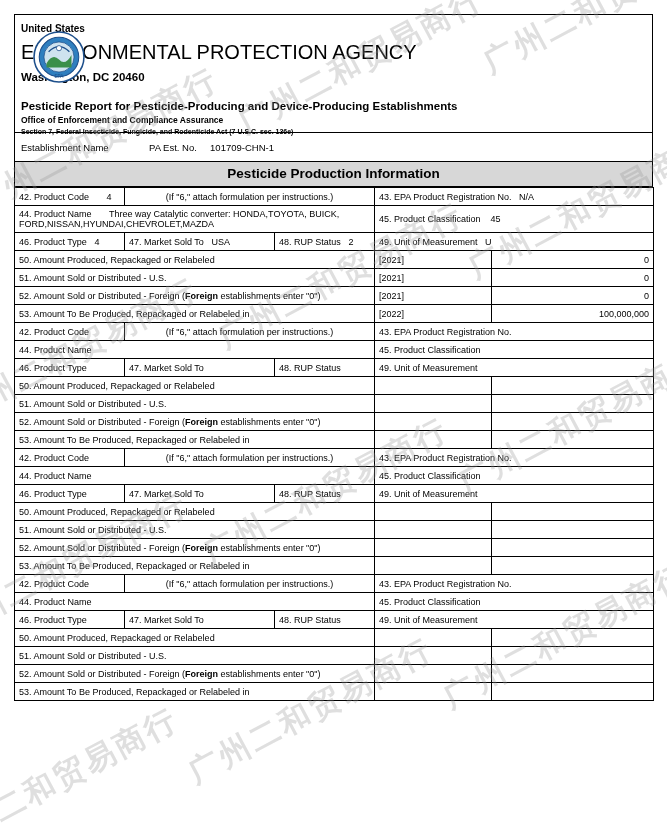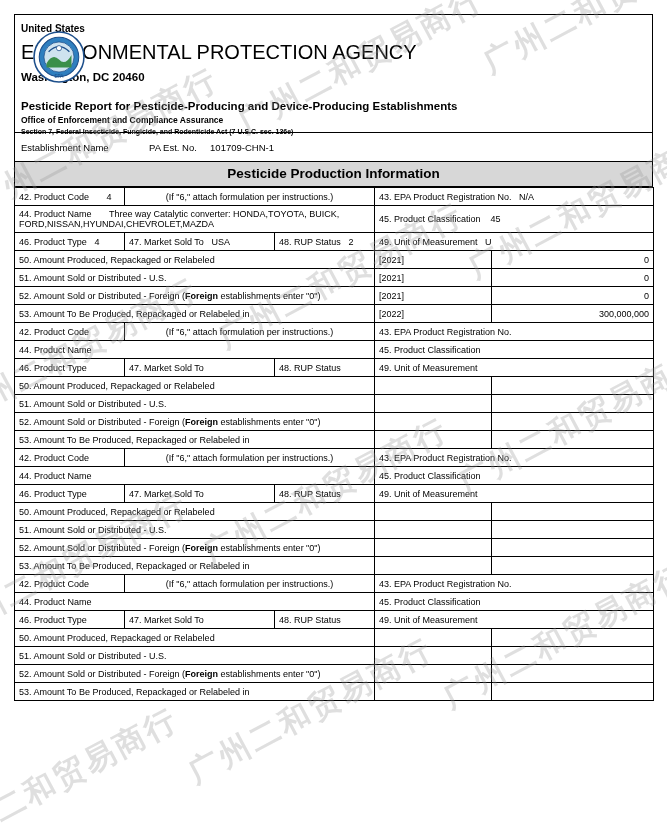--- a/index.html
+++ b/index.html
@@ -204,21 +204,21 @@
         <span>52. Amount Sold or Distributed - Foreign (</span><span class="b">Foreign</span><span> establishments enter "0")</span>
       </td>
       <td class="yr">[2021]</td>
       <td class="thickright amtval">0</td>
     </tr>
     <tr>
       <td colspan="3" class="thickleft thickbot">
         <span>53. Amount To Be Produced, Repackaged or Relabeled in</span>
       </td>
       <td class="yr thickbot">[2022]</td>
-      <td class="thickright thickbot amtval">300,000,000</td>
+      <td class="thickright thickbot amtval">100,000,000</td>
     </tr>
 
     <tr>
       <td class="thickleft">
         <span>42. Product Code</span>
         &nbsp;&nbsp;<span class="val"></span>
       </td>
       <td colspan="2" class="sub ctr">(If "6,"  attach formulation per instructions.)</td>
       <td colspan="2" class="thickright">
         <span>43. EPA Product Registration No.</span>

